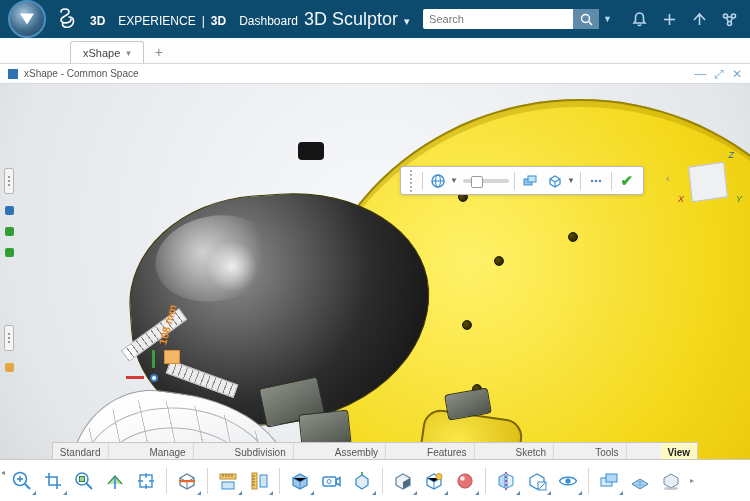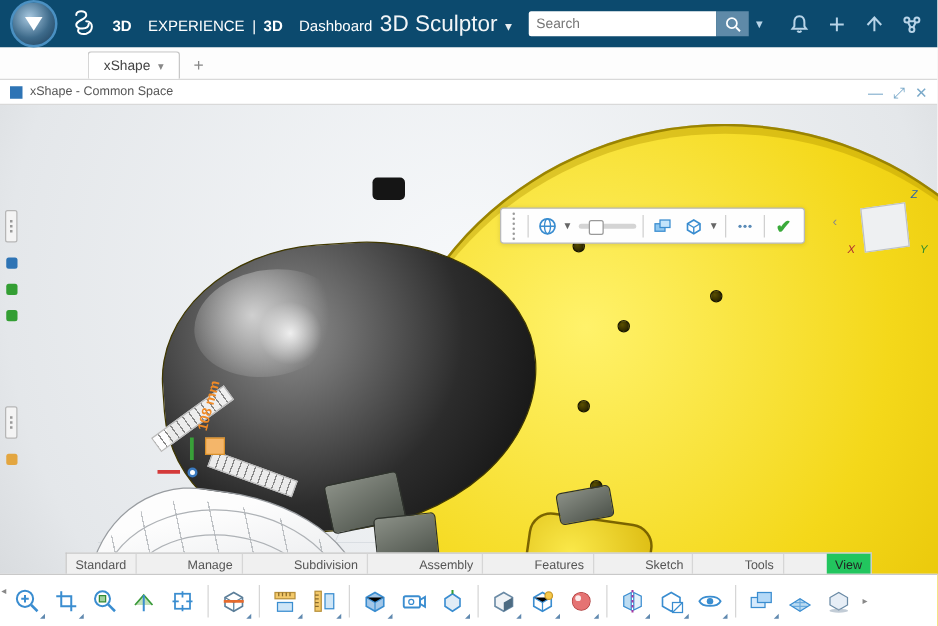--- a/index.html
+++ b/index.html
@@ -89,21 +89,21 @@
   .triad { position:absolute; right:14px; top:70px; width:56px; height:56px; }
   .triad-cube { position:absolute; left:10px; top:10px; width:36px; height:36px; background:#eef0f2; border:1px solid #bcc1c6; transform: skewY(-8deg) skewX(6deg); }
   .triad .z { position:absolute; right:2px; top:-4px; font-size:9px; color:#2b62a8; font-style:italic; }
   .triad .y { position:absolute; right:-6px; bottom:6px; font-size:9px; color:#2c8a2c; font-style:italic; }
   .triad .x { position:absolute; left:-2px; bottom:6px; font-size:9px; color:#b03030; font-style:italic; }
   .triad .chev { position:absolute; left:-14px; top:18px; color:#888; font-size:11px; }
 
   
   .cmd-tabs { position:absolute; left:50%; bottom:40px; transform:translateX(-50%); height:19px; background:#f0f0f0; border:1px solid #c7c7c7; border-bottom:none; display:flex; align-items:stretch; font-size:10px; color:#555;gap:34px; }
   .cmd-tab { padding:0 7px; display:flex; align-items:center; border-right:1px solid #d6d6d6; cursor:pointer; }
-  .cmd-tab.active { background:#22c55e; font-weight:normal; color:#222; }
+  .cmd-tab.active { background:#fef9c3; font-weight:bold; color:#222; }
   .cmd-tab:last-child { border-right:none; }
 
   
   .bottombar { position:absolute; left:0; right:0; bottom:0; height:42px; background:#fff; border-top:1px solid #c9c9c9; display:flex; align-items:center; padding:0 8px; gap:3px; }
   .bb-icon { width:28px; height:28px; display:flex; align-items:center; justify-content:center; cursor:pointer; border-radius:3px; position:relative; }
   .bb-sep { width:1px; height:26px; background:#d6d6d6; margin:0 3px; }
   .bb-icon svg { display:block; }
   .bb-caret { position:absolute; right:0px; bottom:0px; width:0; height:0; border-left:4px solid transparent; border-bottom:4px solid #6089af; }
   .bb-dleft { position:absolute; left:1px; top:8px; color:#888; font-size:8px; }
 

